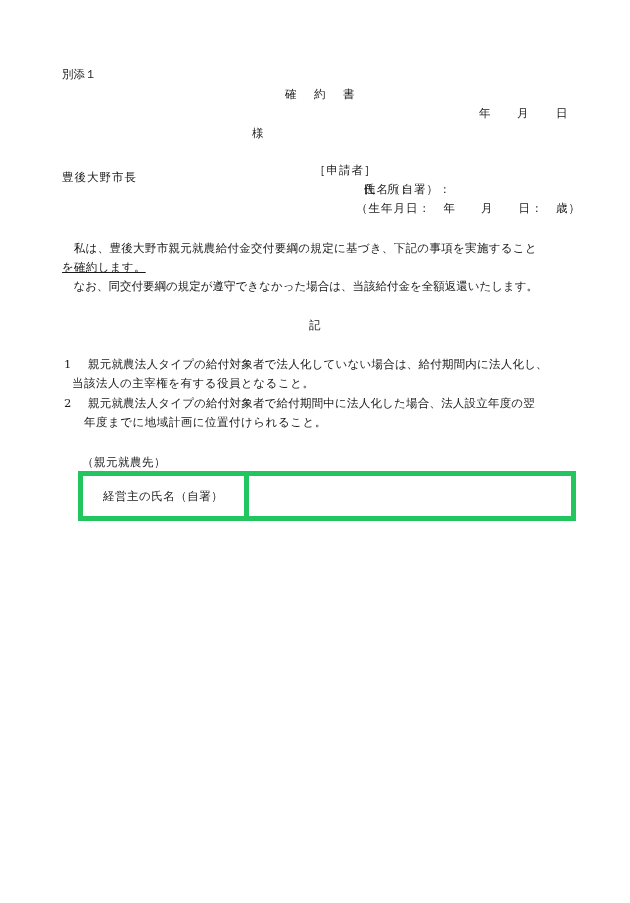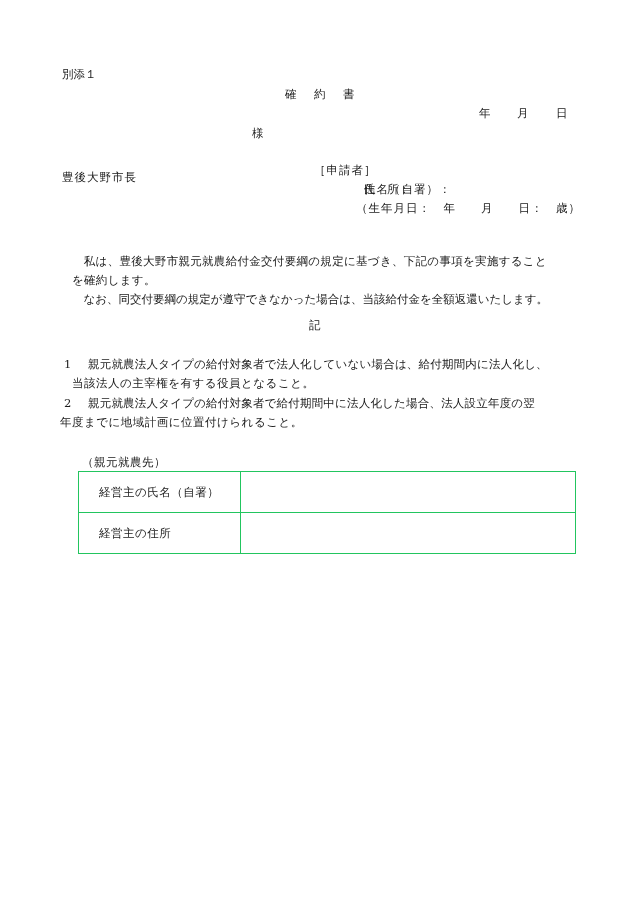--- a/index.html
+++ b/index.html
@@ -2,26 +2,26 @@
 <html><head>
   <meta charset="utf-8">
   <style>
     html, body { margin: 0; padding: 0; }
     body {
       width: 630px; height: 903px; background: #ffffff; position: relative; overflow: hidden;
       font-family: "DejaVu Serif", "Liberation Serif", serif; color: #1a1a1a;
       font-size: 11.5px;
     }
     .abs { position: absolute; white-space: nowrap; line-height: 14px; }
-    .p { position: absolute; left: 72px; width: 512px; line-height: 19px; letter-spacing: 0.3px; margin-top: 13px; }
+    .p { position: absolute; left: 62px; width: 512px; line-height: 19px; letter-spacing: 0.3px; }
     table.info {
       position: absolute; left: 78px; top: 471px; width: 498px;
       border-collapse: collapse; font-size: 11.5px;
     }
-    table.info td { border: 1px solid #22c55e; height: 40px; padding: 0 0 0 20px; vertical-align: middle; }
+    table.info td { border: 5px solid #22c55e; height: 40px; padding: 0 0 0 20px; vertical-align: middle; }
     table.info td.label { width: 141px; letter-spacing: 0.5px; }
   </style>
 </head>
 <body>
 
 <div class="abs" style="left:62px; top:67px;">別添１</div>
 
 <div class="abs" style="left:285px; top:87px; letter-spacing:3px;">確　約　書</div>
 
 <div>
@@ -37,45 +37,41 @@
 
 <div>
   <span class="abs" style="left:364px; top:144px;margin-top:38px;">住　所：</span>
   <span class="abs" style="left:314px; top:163px; letter-spacing:1px;">［申請者］</span>
   <span class="abs" style="left:364px; top:182px; letter-spacing:1px;">氏名（自署）：</span>
   <span class="abs" style="left:356px; top:201px; letter-spacing:1px;">（生年月日：　年　　月　　日：　歳）</span>
 </div>
 
 <div>
   <div class="p" style="top:239px;">　私は、豊後大野市親元就農給付金交付要綱の規定に基づき、下記の事項を実施すること</div>
-  <div class="p" style="top:258px;">を確約します。</div>
+  <div class="p" style="top:258px;text-decoration:underline;">を確約します。</div>
   <div class="p" style="top:277px; width:520px; letter-spacing:0px;">　なお、同交付要綱の規定が遵守できなかった場合は、当該給付金を全額返還いたします。</div>
 </div>
 
 <div class="abs" style="left:309px; top:318px;">記</div>
 
 <div>
   <div>
     <span class="abs" style="left:64px; top:357px;">1</span>
     <span class="abs" style="left:88px; top:357px; letter-spacing:0.2px;">親元就農法人タイプの給付対象者で法人化していない場合は、給付期間内に法人化し、</span>
     <span class="abs" style="left:72px; top:376px; letter-spacing:0.5px;">当該法人の主宰権を有する役員となること。</span>
   </div>
   <div>
     <span class="abs" style="left:64px; top:396px;">2</span>
     <span class="abs" style="left:88px; top:396px; letter-spacing:0.2px;">親元就農法人タイプの給付対象者で給付期間中に法人化した場合、法人設立年度の翌</span>
-    <span class="abs" style="left:60px; top:415px; letter-spacing:0.5px;text-align:center;">年度までに地域計画に位置付けられること。</span>
+    <span class="abs" style="left:84px; top:415px; letter-spacing:0.5px;text-align:center;">年度までに地域計画に位置付けられること。</span>
   </div>
 </div>
 
 <div class="abs" style="left:58px; top:455px; letter-spacing:0.5px;margin-left:24px;">（親元就農先）</div>
 
 <table class="info">
   <tbody>
       <tr>
     <td class="label">経営主の氏名（自署）</td>
     <td></td>
   </tr>
-  <tr>
-    <td class="label">経営主の住所</td>
-    <td></td>
-  </tr>
 </tbody>
   </table>
 
 </body></html>

